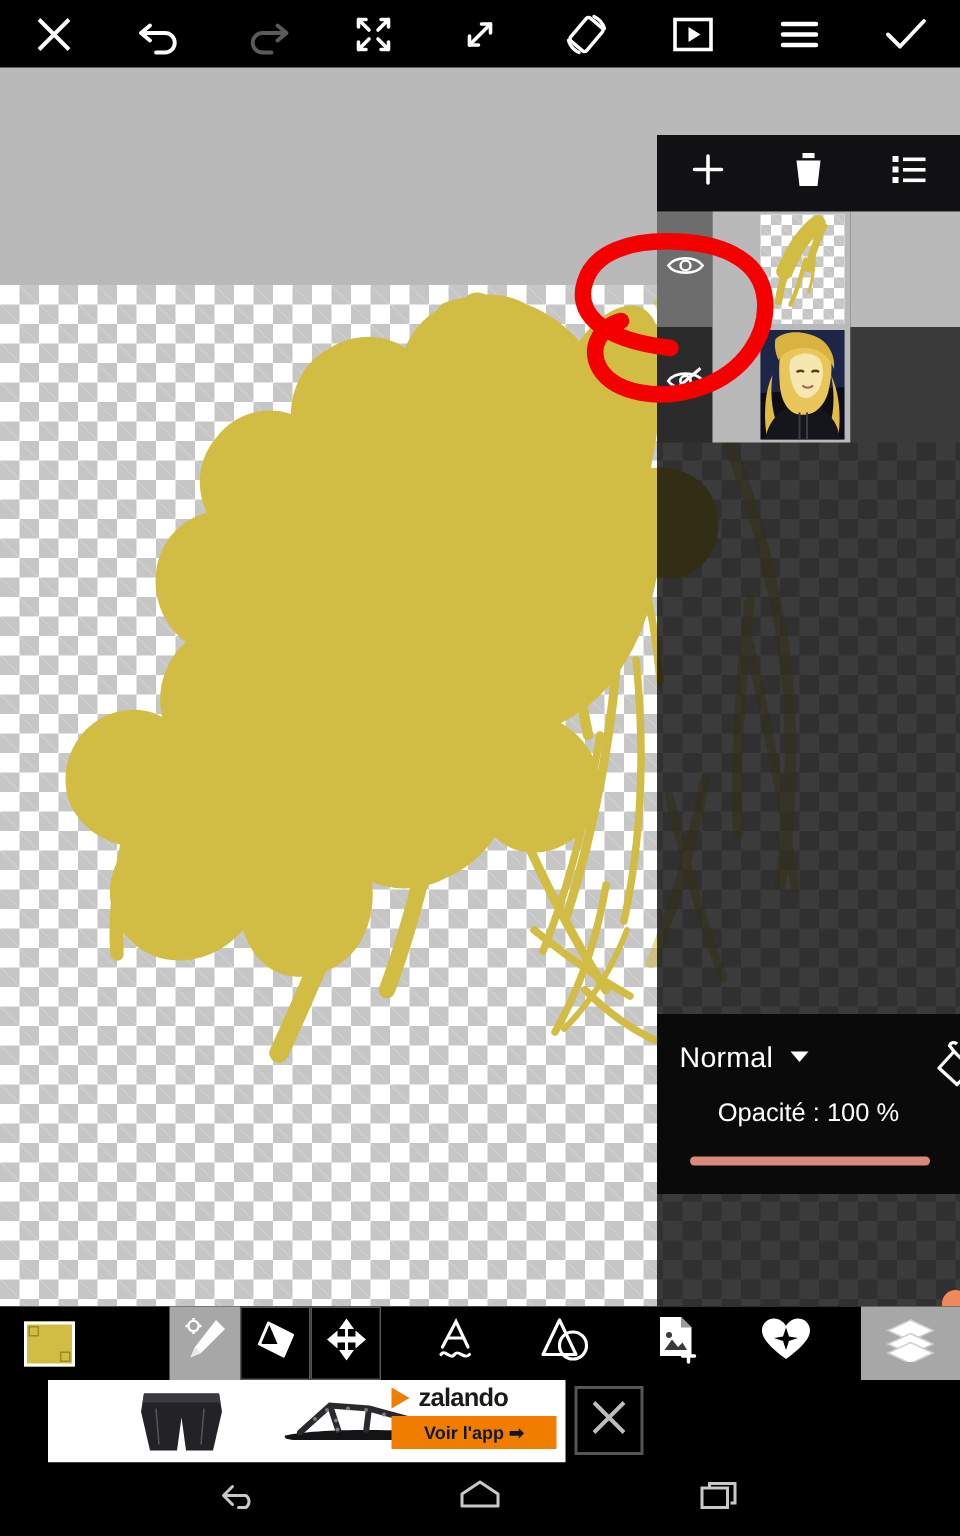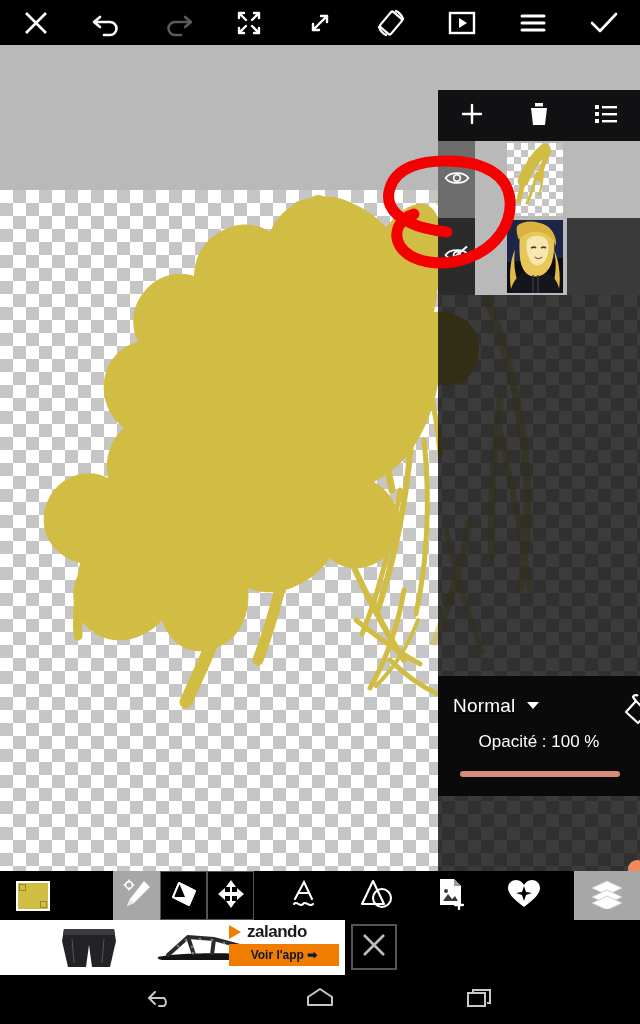--- a/index.html
+++ b/index.html
@@ -125,21 +125,21 @@
   .swatch-outer:before,.swatch-outer:after{
     content:""; position:absolute; width:5px; height:5px; border:1px solid #9a8a2a;
   }
   .swatch-outer:before{ left:1px; top:1px; }
   .swatch-outer:after{ right:1px; bottom:1px; }
   .spacer{ flex:1 1 auto; }
 
   
   .adbar{
     position:absolute; left:0; top:920px; width:640px; height:55px; background:#000;
-    display:flex; align-items:stretch;
+    display:flex; align-items:stretch;padding-left:32px;
   }
   .adbox{
     width:345px; height:55px; background:#fff; position:relative; display:flex; align-items:center;
   }
   .ad-shorts{
     width:62px; height:42px; margin-left:58px; position:relative;
   }
   .ad-sandal{ width:110px; height:30px; margin-left:34px; position:relative; }
   .ad-brand{ position:absolute; right:6px; top:2px; width:110px; }
   .zal-word{

